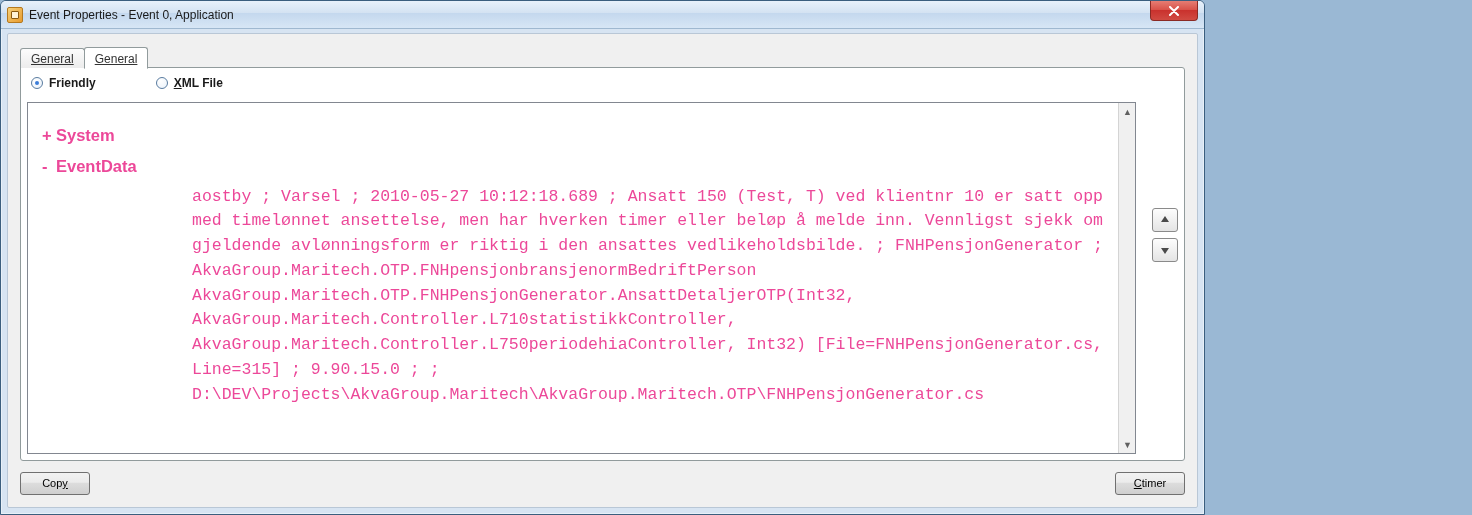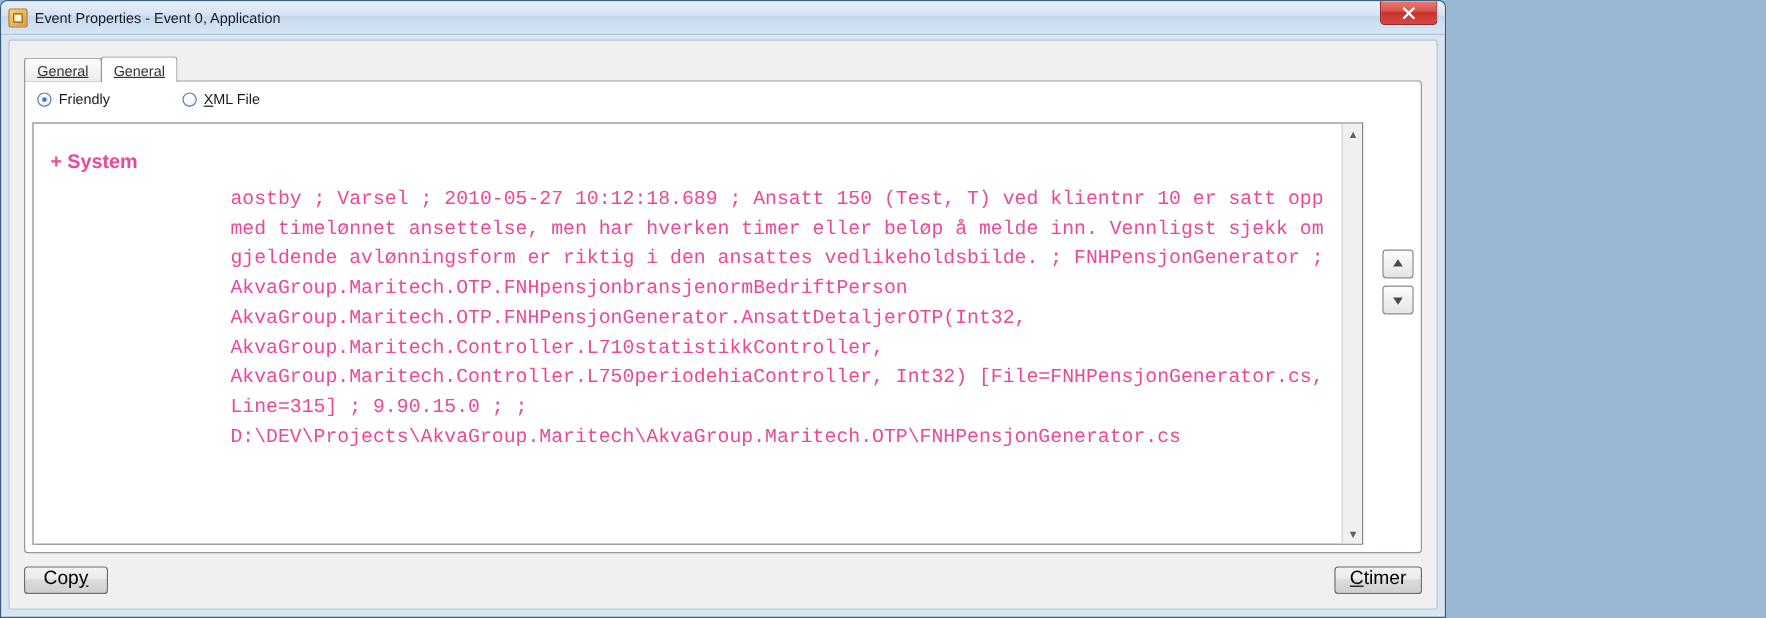--- a/index.html
+++ b/index.html
@@ -123,20 +123,21 @@
     align-items:center;
     gap:60px;
     font-size:12px;
     color:#1a1a1a;
   }
   .radio {
     display:flex;
     align-items:center;
     gap:6px;
     cursor:pointer;
+    font-weight:bold;
   }
   .radio .dot {
     width:12px;height:12px;
     border:1px solid #5a7ca0;
     border-radius:50%;
     background:radial-gradient(circle at 35% 30%, #fff, #e9f1fa);
     position:relative;
   }
   .radio.selected .dot::after{
     content:"";
@@ -208,21 +209,21 @@
     display:flex;
     justify-content:space-between;
     align-items:center;
   }
   .btn {
     min-width:70px;
     height:23px;
     border:1px solid #707070;
     background:linear-gradient(to bottom,#f2f2f2 0%, #ebebeb 45%, #dddddd 46%, #cfcfcf 100%);
     border-radius:3px;
-    font-size:16px;
+    font-size:11px;
     color:#000;
     cursor:pointer;
     padding:0 12px;
     display:flex;align-items:center;justify-content:center;
   }
   .btn .ul{text-decoration:underline;}
 </style>
 </head>
 <body>
 
@@ -258,20 +259,23 @@
           <span class="dot"></span>
           <span class="lbl"><span class="ul">X</span><span>ML File</span></span>
         </div>
       </div>
 
       <div class="content-area">
         <div class="doc">
           <div class="tree-line">
             <span class="sign">+</span><span>System</span>
           </div>
+          <div class="tree-line">
+            <span class="sign">-</span><span>EventData</span>
+          </div>
           <div class="eventdata-body">aostby ; Varsel ; 2010-05-27 10:12:18.689 ; Ansatt 150 (Test, T) ved klientnr 10 er satt opp med timelønnet ansettelse, men har hverken timer eller beløp å melde inn. Vennligst sjekk om gjeldende avlønningsform er riktig i den ansattes vedlikeholdsbilde. ; FNHPensjonGenerator ; AkvaGroup.Maritech.OTP.FNHpensjonbransjenormBedriftPerson AkvaGroup.Maritech.OTP.FNHPensjonGenerator.AnsattDetaljerOTP(Int32, AkvaGroup.Maritech.Controller.L710statistikkController, AkvaGroup.Maritech.Controller.L750periodehiaController, Int32) [File=FNHPensjonGenerator.cs, Line=315] ; 9.90.15.0 ; ; D:\DEV\Projects\AkvaGroup.Maritech\AkvaGroup.Maritech.OTP\FNHPensjonGenerator.cs</div>
         </div>
         <div class="scrollbar">
           <div class="scroll-arrow up">▲</div>
           <div class="scroll-arrow down">▼</div>
         </div>
       </div>
 
       <div class="nav-btns">
         <div class="nav-btn">

